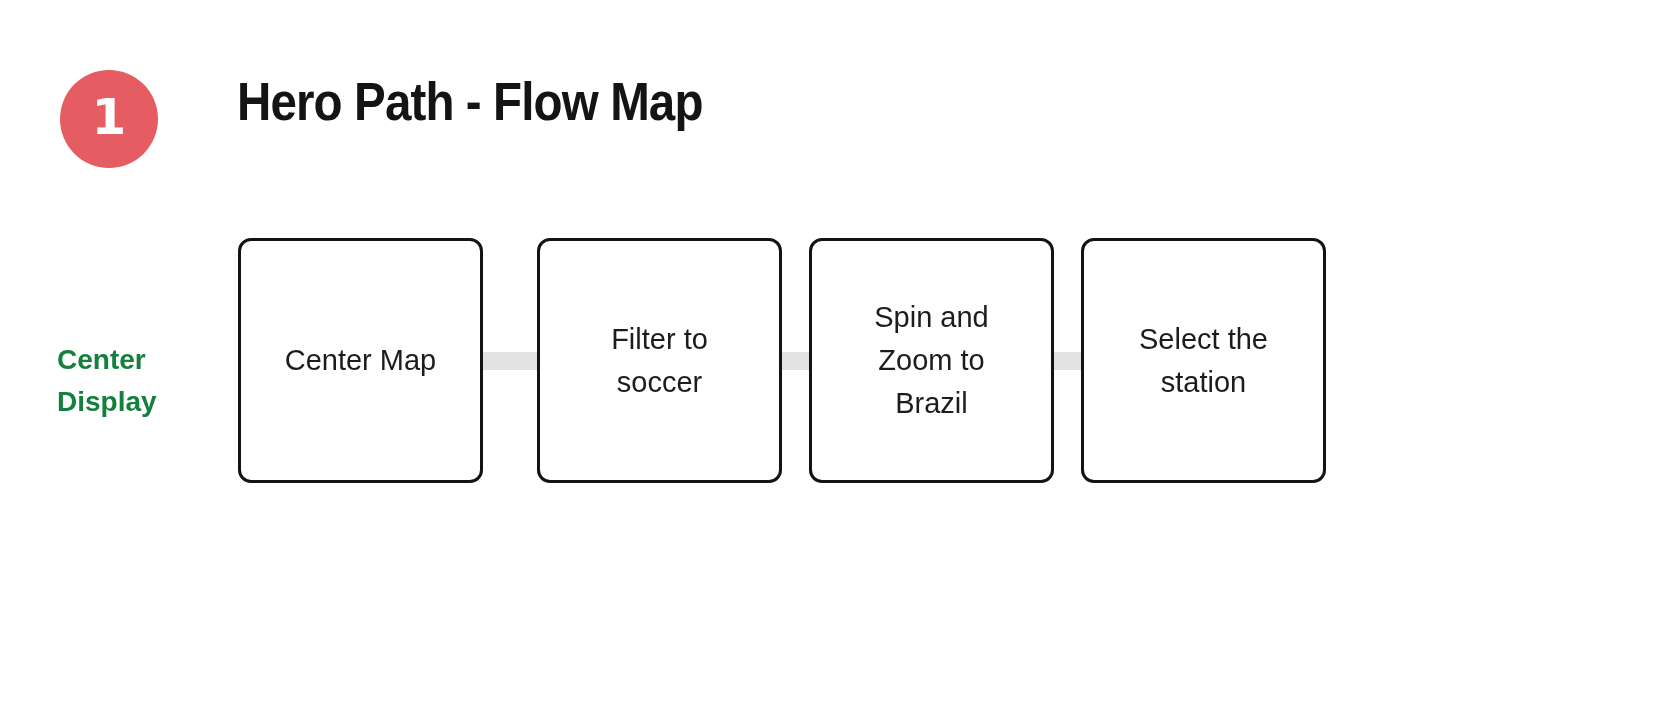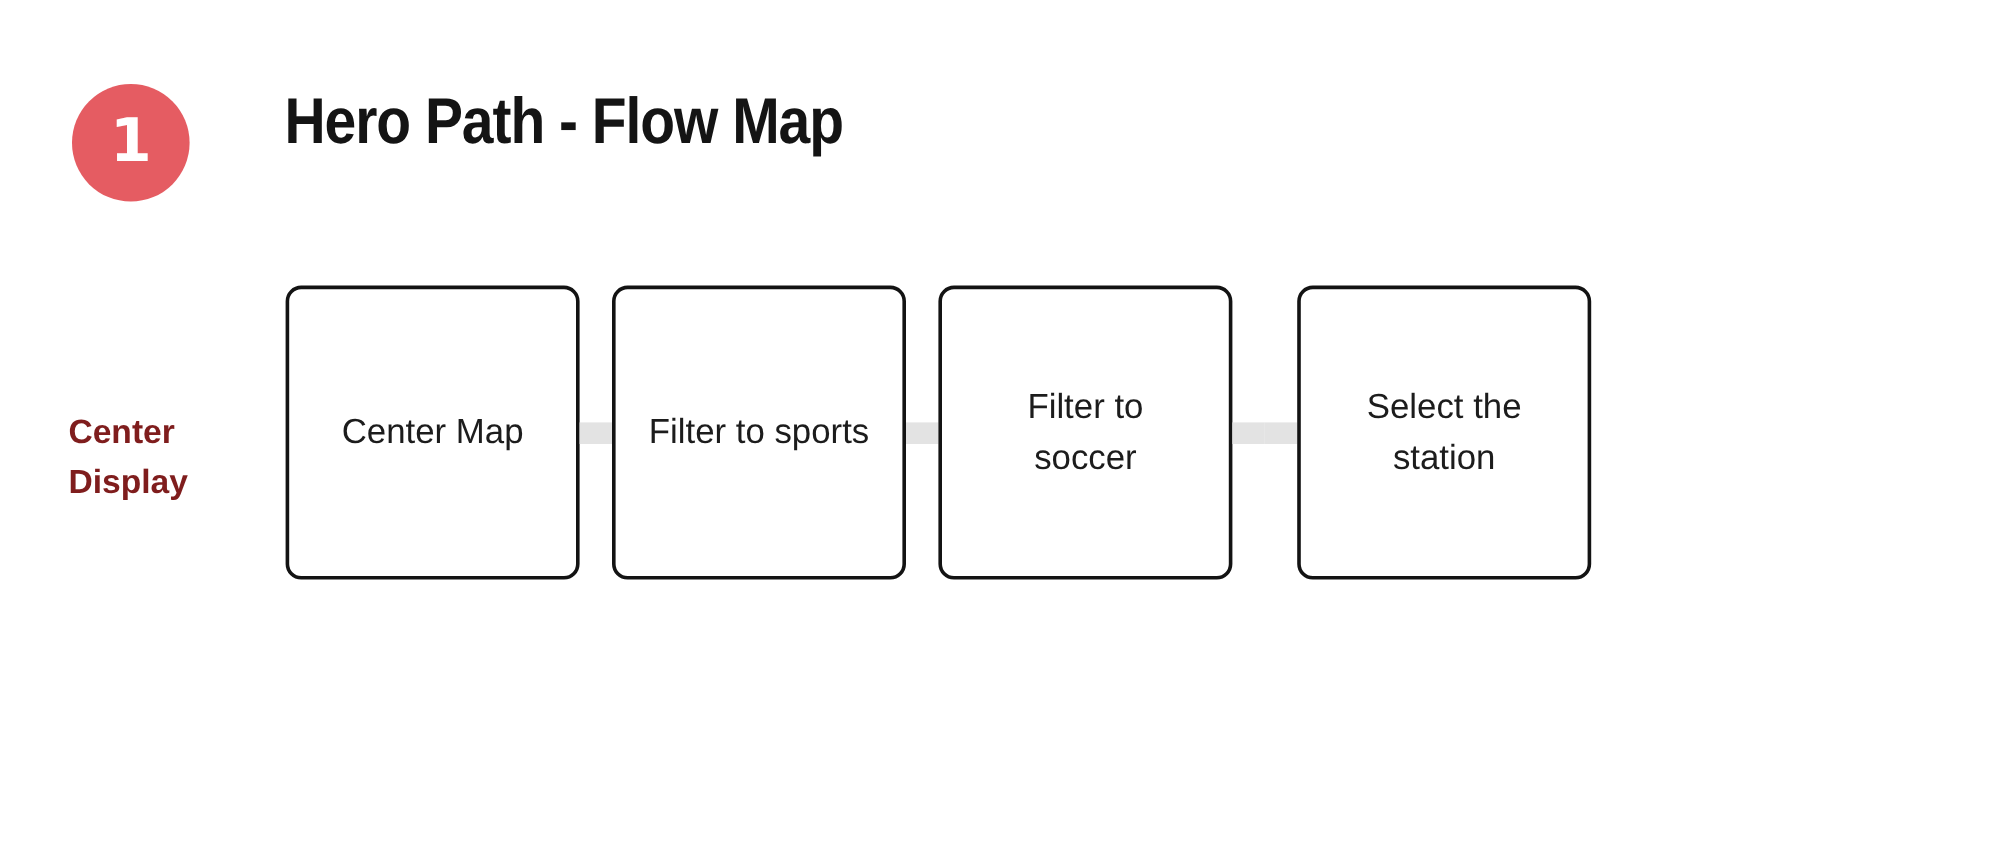--- a/index.html
+++ b/index.html
@@ -63,21 +63,21 @@
     top: 238px;
     height: 245px;
     display: flex;
     align-items: center;
   }
   .row-label {
     width: 181px;
     font-weight: bold;
     font-size: 28px;
     line-height: 42px;
-    color: #7f1d1d;
+    color: #15803d;
     margin-top: 40px;
   }
   .nodes {
     display: flex;
     align-items: center;
   }
   .node {
     width: 245px;
     height: 245px;
     background: #ffffff;
@@ -121,32 +121,32 @@
     <div class="row-label">Center Display</div>
 
     <div class="nodes">
 
       <div class="node">
         <span class="node-label">Center Map</span>
       </div>
 
       <div class="connector"></div>
 
-      <div class="node">
-        <span class="node-label">Filter to sports</span>
-      </div>
 
       <div class="connector"></div>
 
       <div class="node">
         <span class="node-label">Filter to soccer</span>
       </div>
 
       <div class="connector"></div>
 
+      <div class="node">
+        <span class="node-label">Spin and Zoom to Brazil</span>
+      </div>
 
       <div class="connector"></div>
 
       <div class="node">
         <span class="node-label">Select the station</span>
       </div>
 
     </div>
   </div>
 

